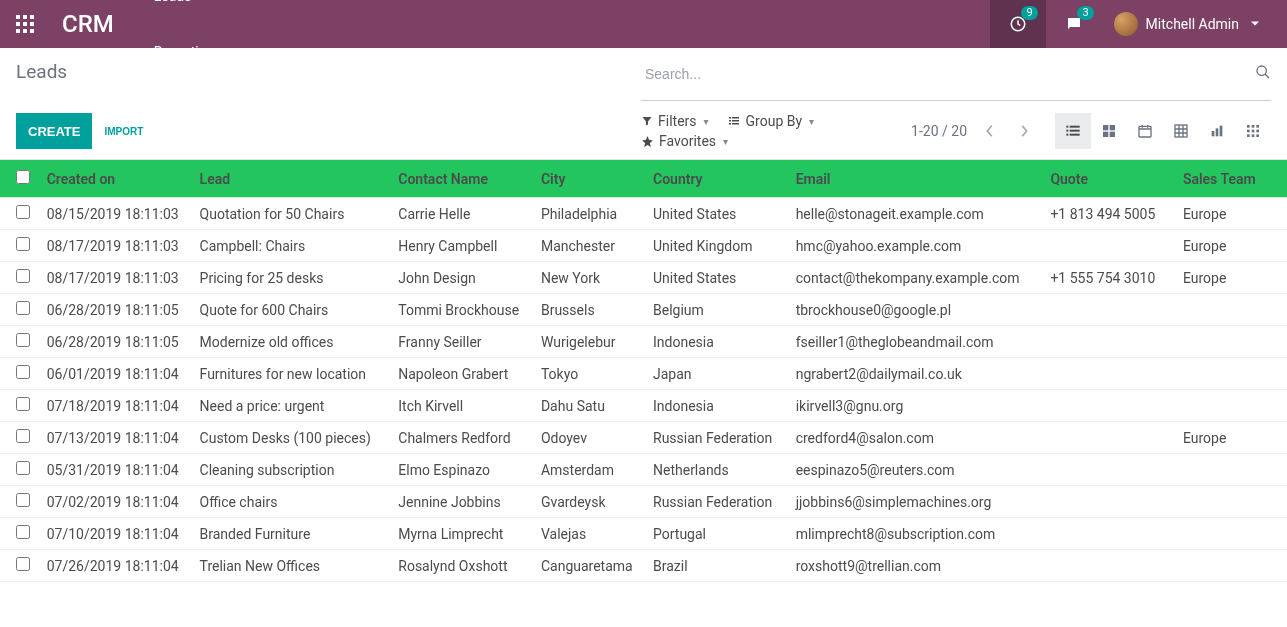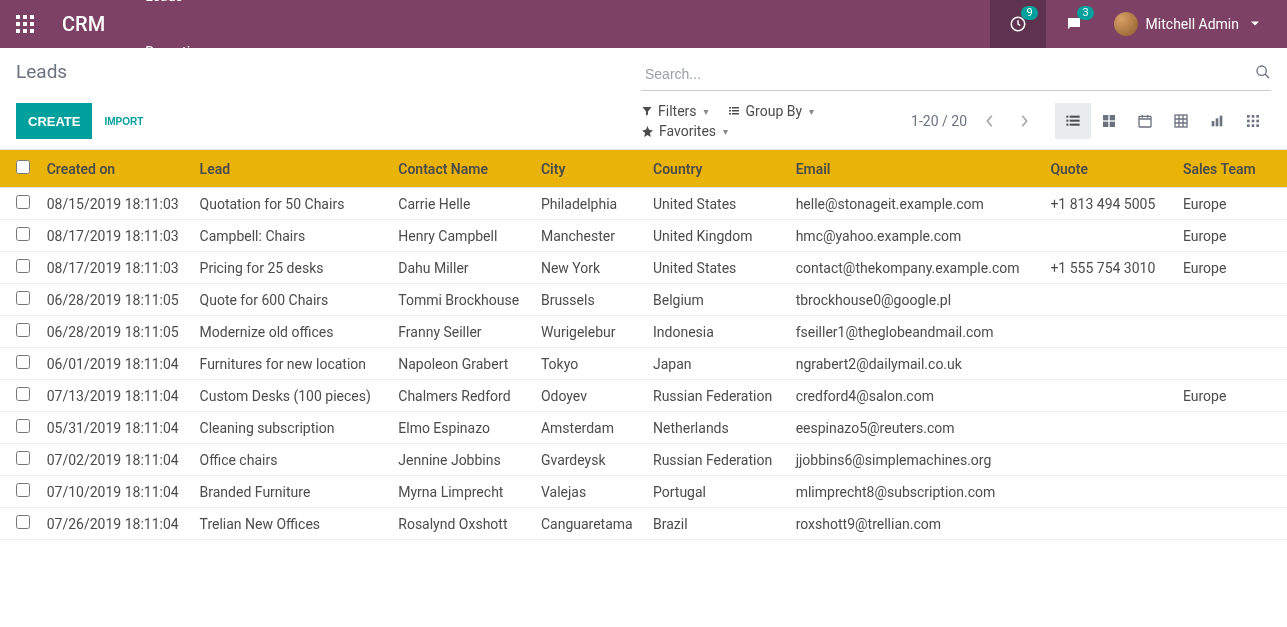--- a/index.html
+++ b/index.html
@@ -2,37 +2,37 @@
 <html><head>
 <meta charset="utf-8">
 <style>
   * { box-sizing: border-box; margin: 0; padding: 0; }
   body { font-family: -apple-system, BlinkMacSystemFont, "Segoe UI", Roboto, Helvetica, Arial, sans-serif; font-size: 14px; color: #4c4c4c; background: #fff; width: 1287px; }
   
   
   .navbar { background: #7c4164; color: #fff; height: 48px; display: flex; align-items: center; padding: 0 16px; }
   .apps-icon { width: 18px; height: 18px; display: grid; grid-template-columns: repeat(3,4px); grid-template-rows: repeat(3,4px); gap: 3px; cursor: pointer; margin-right: 28px; }
   .apps-icon span { background: #fff; width:4px; height:4px; }
-  .brand { font-size: 20px; font-weight: 500; margin-right: 40px; cursor: pointer; }
+  .brand { font-size: 24px; font-weight: 500; margin-right: 40px; cursor: pointer; }
   .nav-menu { display: flex; gap: 40px; flex-direction: column; }
   .nav-menu a { color: #fff; text-decoration: none; font-size: 14px; cursor: pointer; }
   .nav-right { margin-left: auto; display: flex; align-items: center; gap: 0; }
   .nav-icon-wrap { position: relative; width: 56px; height: 48px; display: flex; align-items: center; justify-content: center; cursor: pointer; }
   .nav-icon-wrap.active { background: #5f3350; }
   .badge { position: absolute; top: 6px; right: 8px; background: #00a09d; color: #fff; border-radius: 10px; font-size: 11px; padding: 0 5px; line-height: 14px; min-width: 14px; text-align: center; }
   .user-block { display: flex; align-items: center; gap: 8px; cursor: pointer; padding: 0 12px; }
   .avatar { width: 24px; height: 24px; border-radius: 50%; background: radial-gradient(circle at 30% 30%, #d9a066, #8b5a2b); }
   .caret-down { margin-left: 4px; }
   
   
   .control-panel { padding: 12px 16px 0 16px; border-bottom: 1px solid #e5e5e5; }
   .cp-top { display: flex; align-items: flex-start; }
   .breadcrumb { font-size: 19px; color: #6b7280; font-weight: 400; }
   .cp-search { margin-left: auto; width: 630px; position: relative; }
-  .search-input { width: 100%; border: none; border-bottom: 1px solid #ccc; padding: 6px 24px 8px 4px; font-size: 14px; outline: none; }
+  .search-input { width: 100%; border: none; border-bottom: 1px solid #ccc; padding: 6px 24px 18px 4px; font-size: 14px; outline: none; }
   .search-input::placeholder { color: #9aa0a6; }
   .search-icon { position: absolute; right: 0; top: 4px; color: #6b7280; cursor: pointer; }
   
   .cp-bottom { display: flex; margin-top: 12px; padding-bottom: 10px; }
   .btn-create { background: #00a09d; color: #fff; border: none; padding: 6px 12px; font-size: 13px; font-weight: 600; cursor: pointer; margin-right: 12px; }
   .btn-import { background: none; border: none; color: #00a09d; font-size: 10px; font-weight: 600; cursor: pointer; }
   
   .cp-tools { margin-left: auto; display: flex; align-items: center; gap: 20px; width: 630px; }
   .filter-group { display: flex; flex-wrap: wrap; gap: 4px 18px; max-width: 200px; }
   .filter-btn { display: inline-flex; align-items: center; gap: 5px; color: #4c4c4c; cursor: pointer; font-size: 14px; }
@@ -41,21 +41,21 @@
   .pager-group { display: flex; align-items: center; gap: 12px; margin-left: auto; }
   .pager-text { color: #6b7280; font-size: 14px; text-align: right; line-height: 1.3; }
   .pager-arrow { color: #aaa; font-size: 18px; cursor: pointer; padding: 2px 6px; }
   
   .view-switcher { display: flex; gap: 0; }
   .view-btn { width: 36px; height: 36px; display: flex; align-items: center; justify-content: center; cursor: pointer; color: #6b7280; }
   .view-btn.active { background: #e9ecef; }
   
   
   table { width: 100%; border-collapse: collapse; }
-  thead th { text-align: left; font-weight: 600; color: #4c4c4c; padding: 10px 8px; border-bottom: 1px solid #dee2e6; font-size: 14px; background:#eab308;}
+  thead th { text-align: left; font-weight: 600; color: #4c4c4c; padding: 10px 8px; border-bottom: 1px solid #dee2e6; font-size: 14px; background:#22c55e;}
   tbody td { padding: 7px 8px; border-bottom: 1px solid #eef0f2; color: #4c4c4c; font-size: 14px; white-space: nowrap; overflow: hidden; text-overflow: ellipsis; }
   th:first-child, td:first-child { width: 36px; text-align: center; padding-left: 16px;}
   input[type=checkbox] { width: 14px; height: 14px; cursor: pointer; border:1px solid #aaa;}
   
   .col-created { width: 150px; }
   .col-lead { width: 195px; }
   .col-contact { width: 140px; }
   .col-city { width: 110px; }
   .col-country { width: 140px; }
   .col-email { width: 250px; }
@@ -263,21 +263,21 @@
         <td class="col-city">Manchester</td>
         <td class="col-country">United Kingdom</td>
         <td class="col-email">hmc@yahoo.example.com</td>
         <td class="col-phone"></td>
         <td class="col-team">Europe</td>
       </tr>
       <tr>
         <td><input type="checkbox" style=""></td>
         <td class="col-created">08/17/2019 18:11:03</td>
         <td class="col-lead">Pricing for 25 desks</td>
-        <td class="col-contact">Dahu Miller</td>
+        <td class="col-contact">John Design</td>
         <td class="col-city">New York</td>
         <td class="col-country">United States</td>
         <td class="col-email">contact@thekompany.example.com</td>
         <td class="col-phone">+1 555 754 3010</td>
         <td class="col-team">Europe</td>
       </tr>
       <tr>
         <td><input type="checkbox" style=""></td>
         <td class="col-created">06/28/2019 18:11:05</td>
         <td class="col-lead">Quote for 600 Chairs</td>
@@ -305,20 +305,31 @@
         <td class="col-lead">Furnitures for new location</td>
         <td class="col-contact">Napoleon Grabert</td>
         <td class="col-city">Tokyo</td>
         <td class="col-country">Japan</td>
         <td class="col-email">ngrabert2@dailymail.co.uk</td>
         <td class="col-phone"></td>
         <td class="col-team"></td>
       </tr>
       <tr>
         <td><input type="checkbox" style=""></td>
+        <td class="col-created">07/18/2019 18:11:04</td>
+        <td class="col-lead">Need a price: urgent</td>
+        <td class="col-contact">Itch Kirvell</td>
+        <td class="col-city">Dahu Satu</td>
+        <td class="col-country">Indonesia</td>
+        <td class="col-email">ikirvell3@gnu.org</td>
+        <td class="col-phone"></td>
+        <td class="col-team"></td>
+      </tr>
+      <tr>
+        <td><input type="checkbox" style=""></td>
         <td class="col-created">07/13/2019 18:11:04</td>
         <td class="col-lead">Custom Desks (100 pieces)</td>
         <td class="col-contact">Chalmers Redford</td>
         <td class="col-city">Odoyev</td>
         <td class="col-country">Russian Federation</td>
         <td class="col-email">credford4@salon.com</td>
         <td class="col-phone"></td>
         <td class="col-team">Europe</td>
       </tr>
       <tr>

